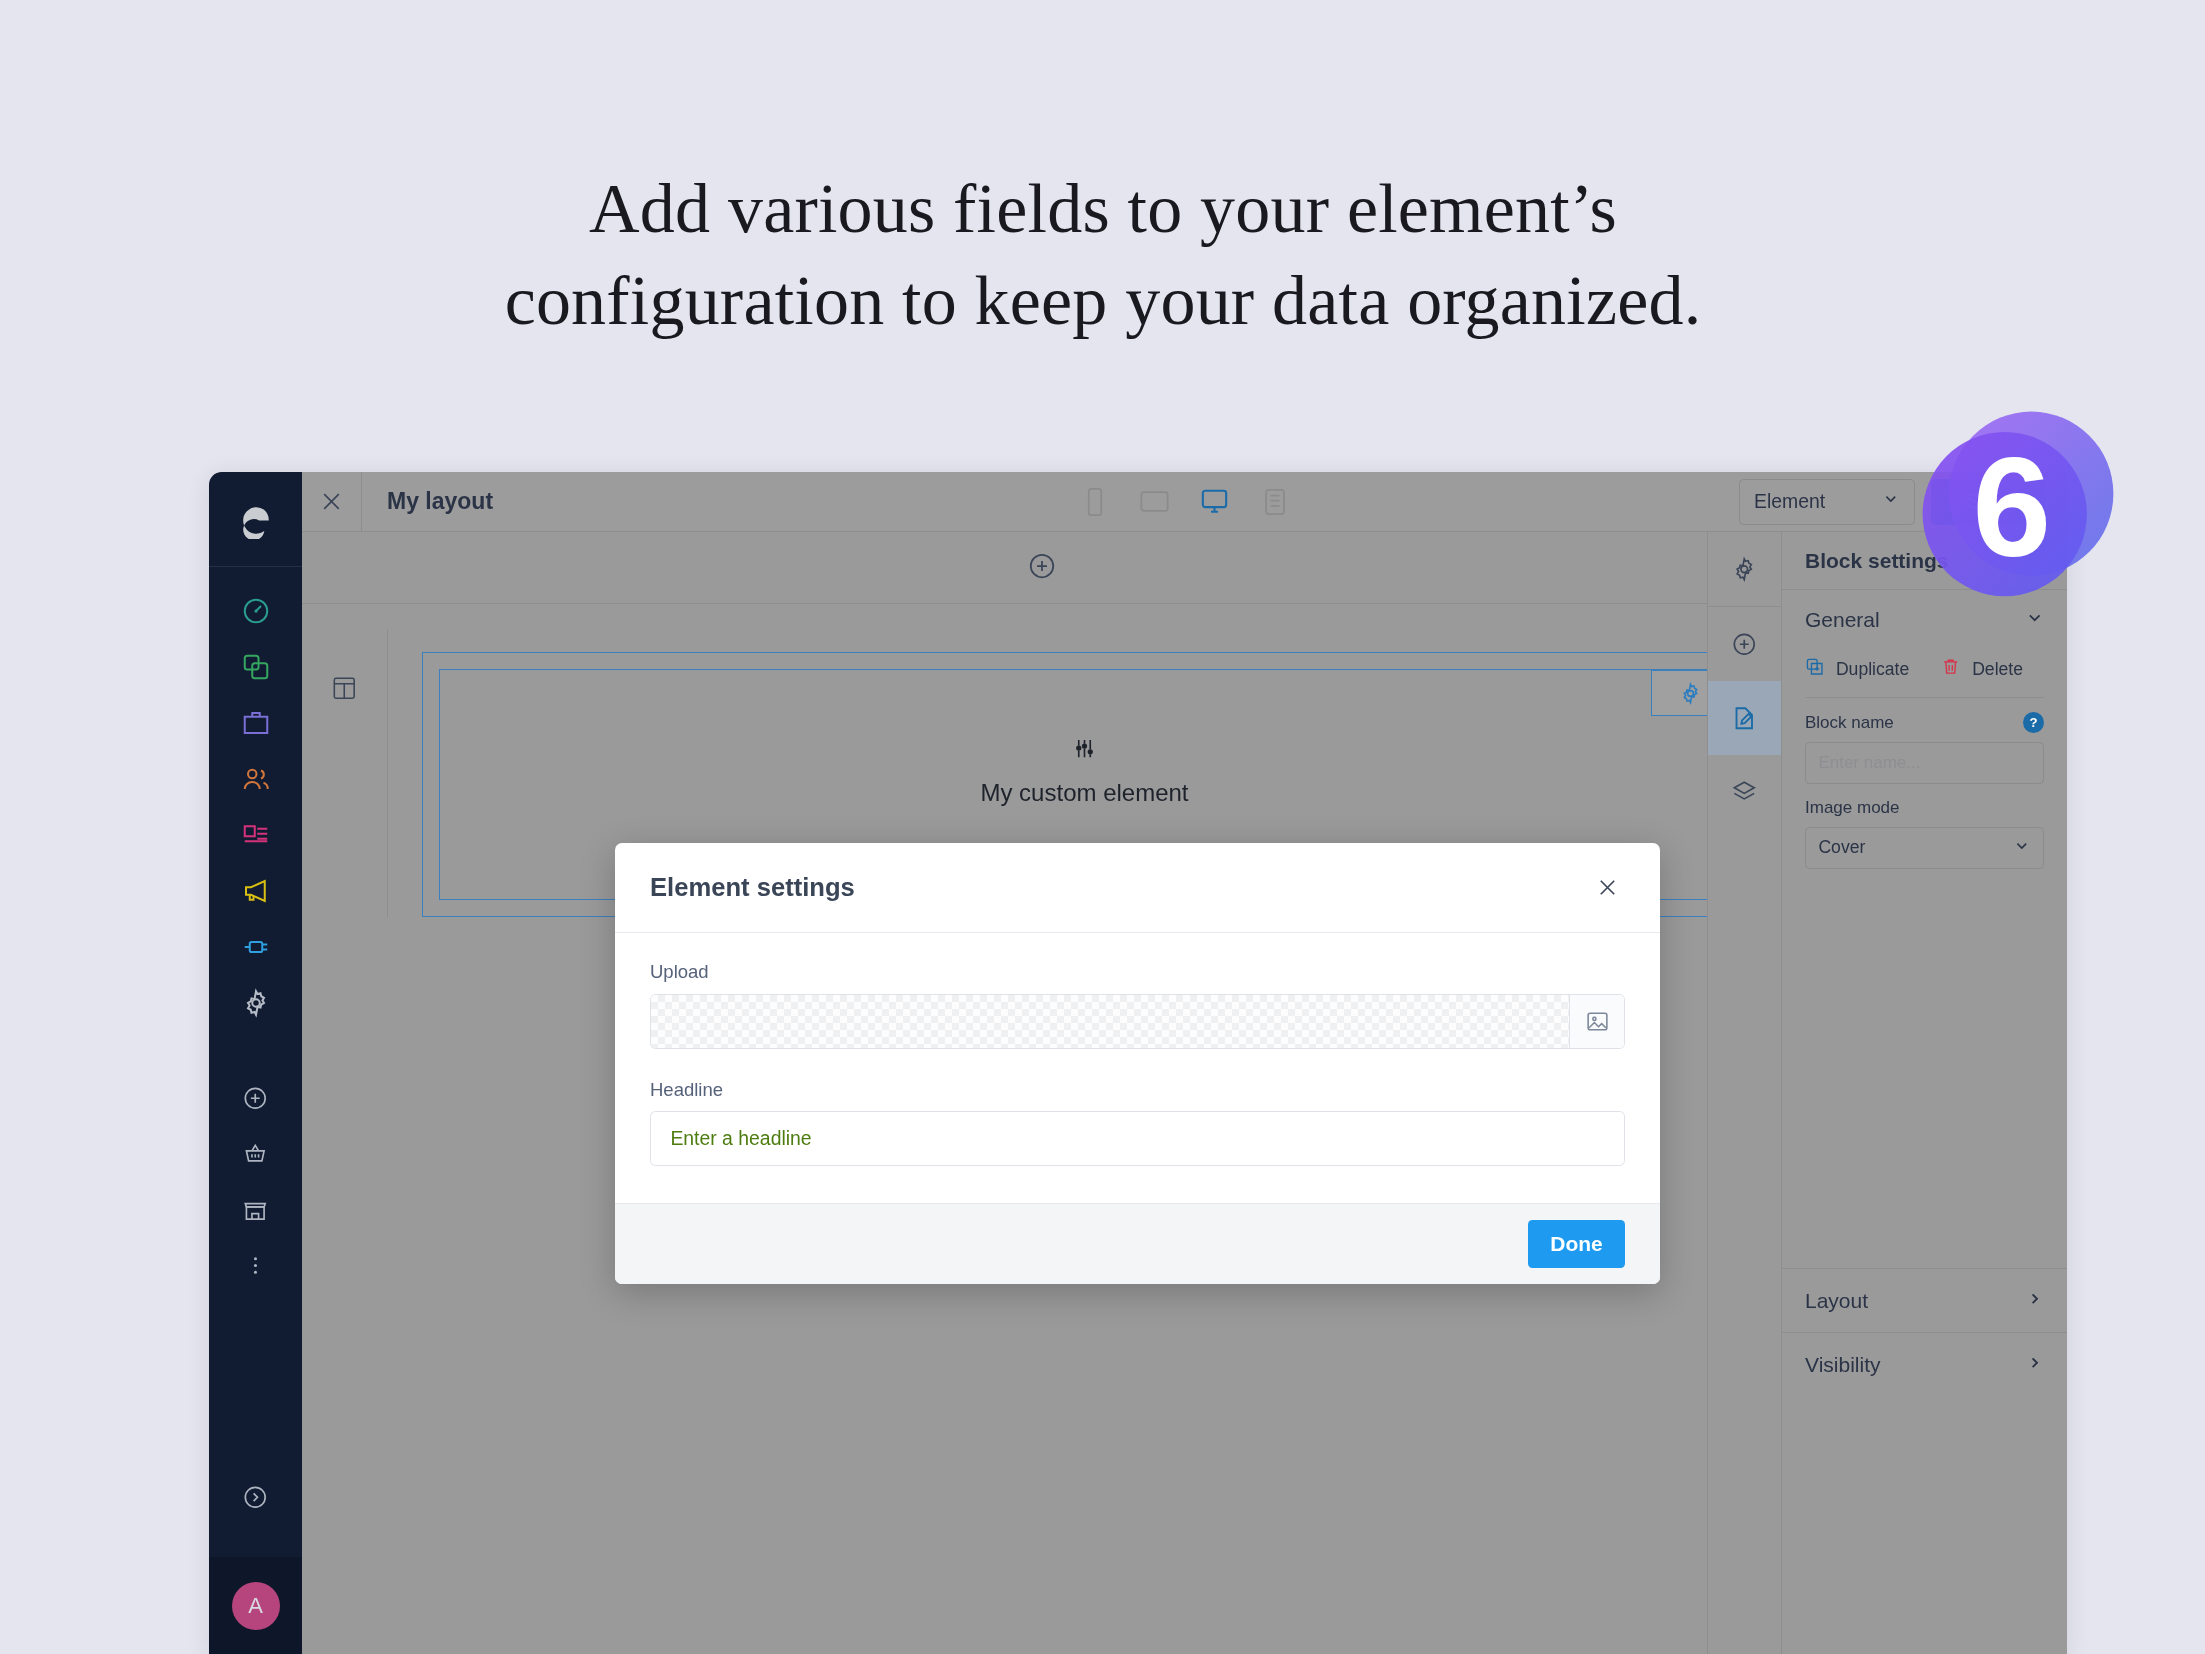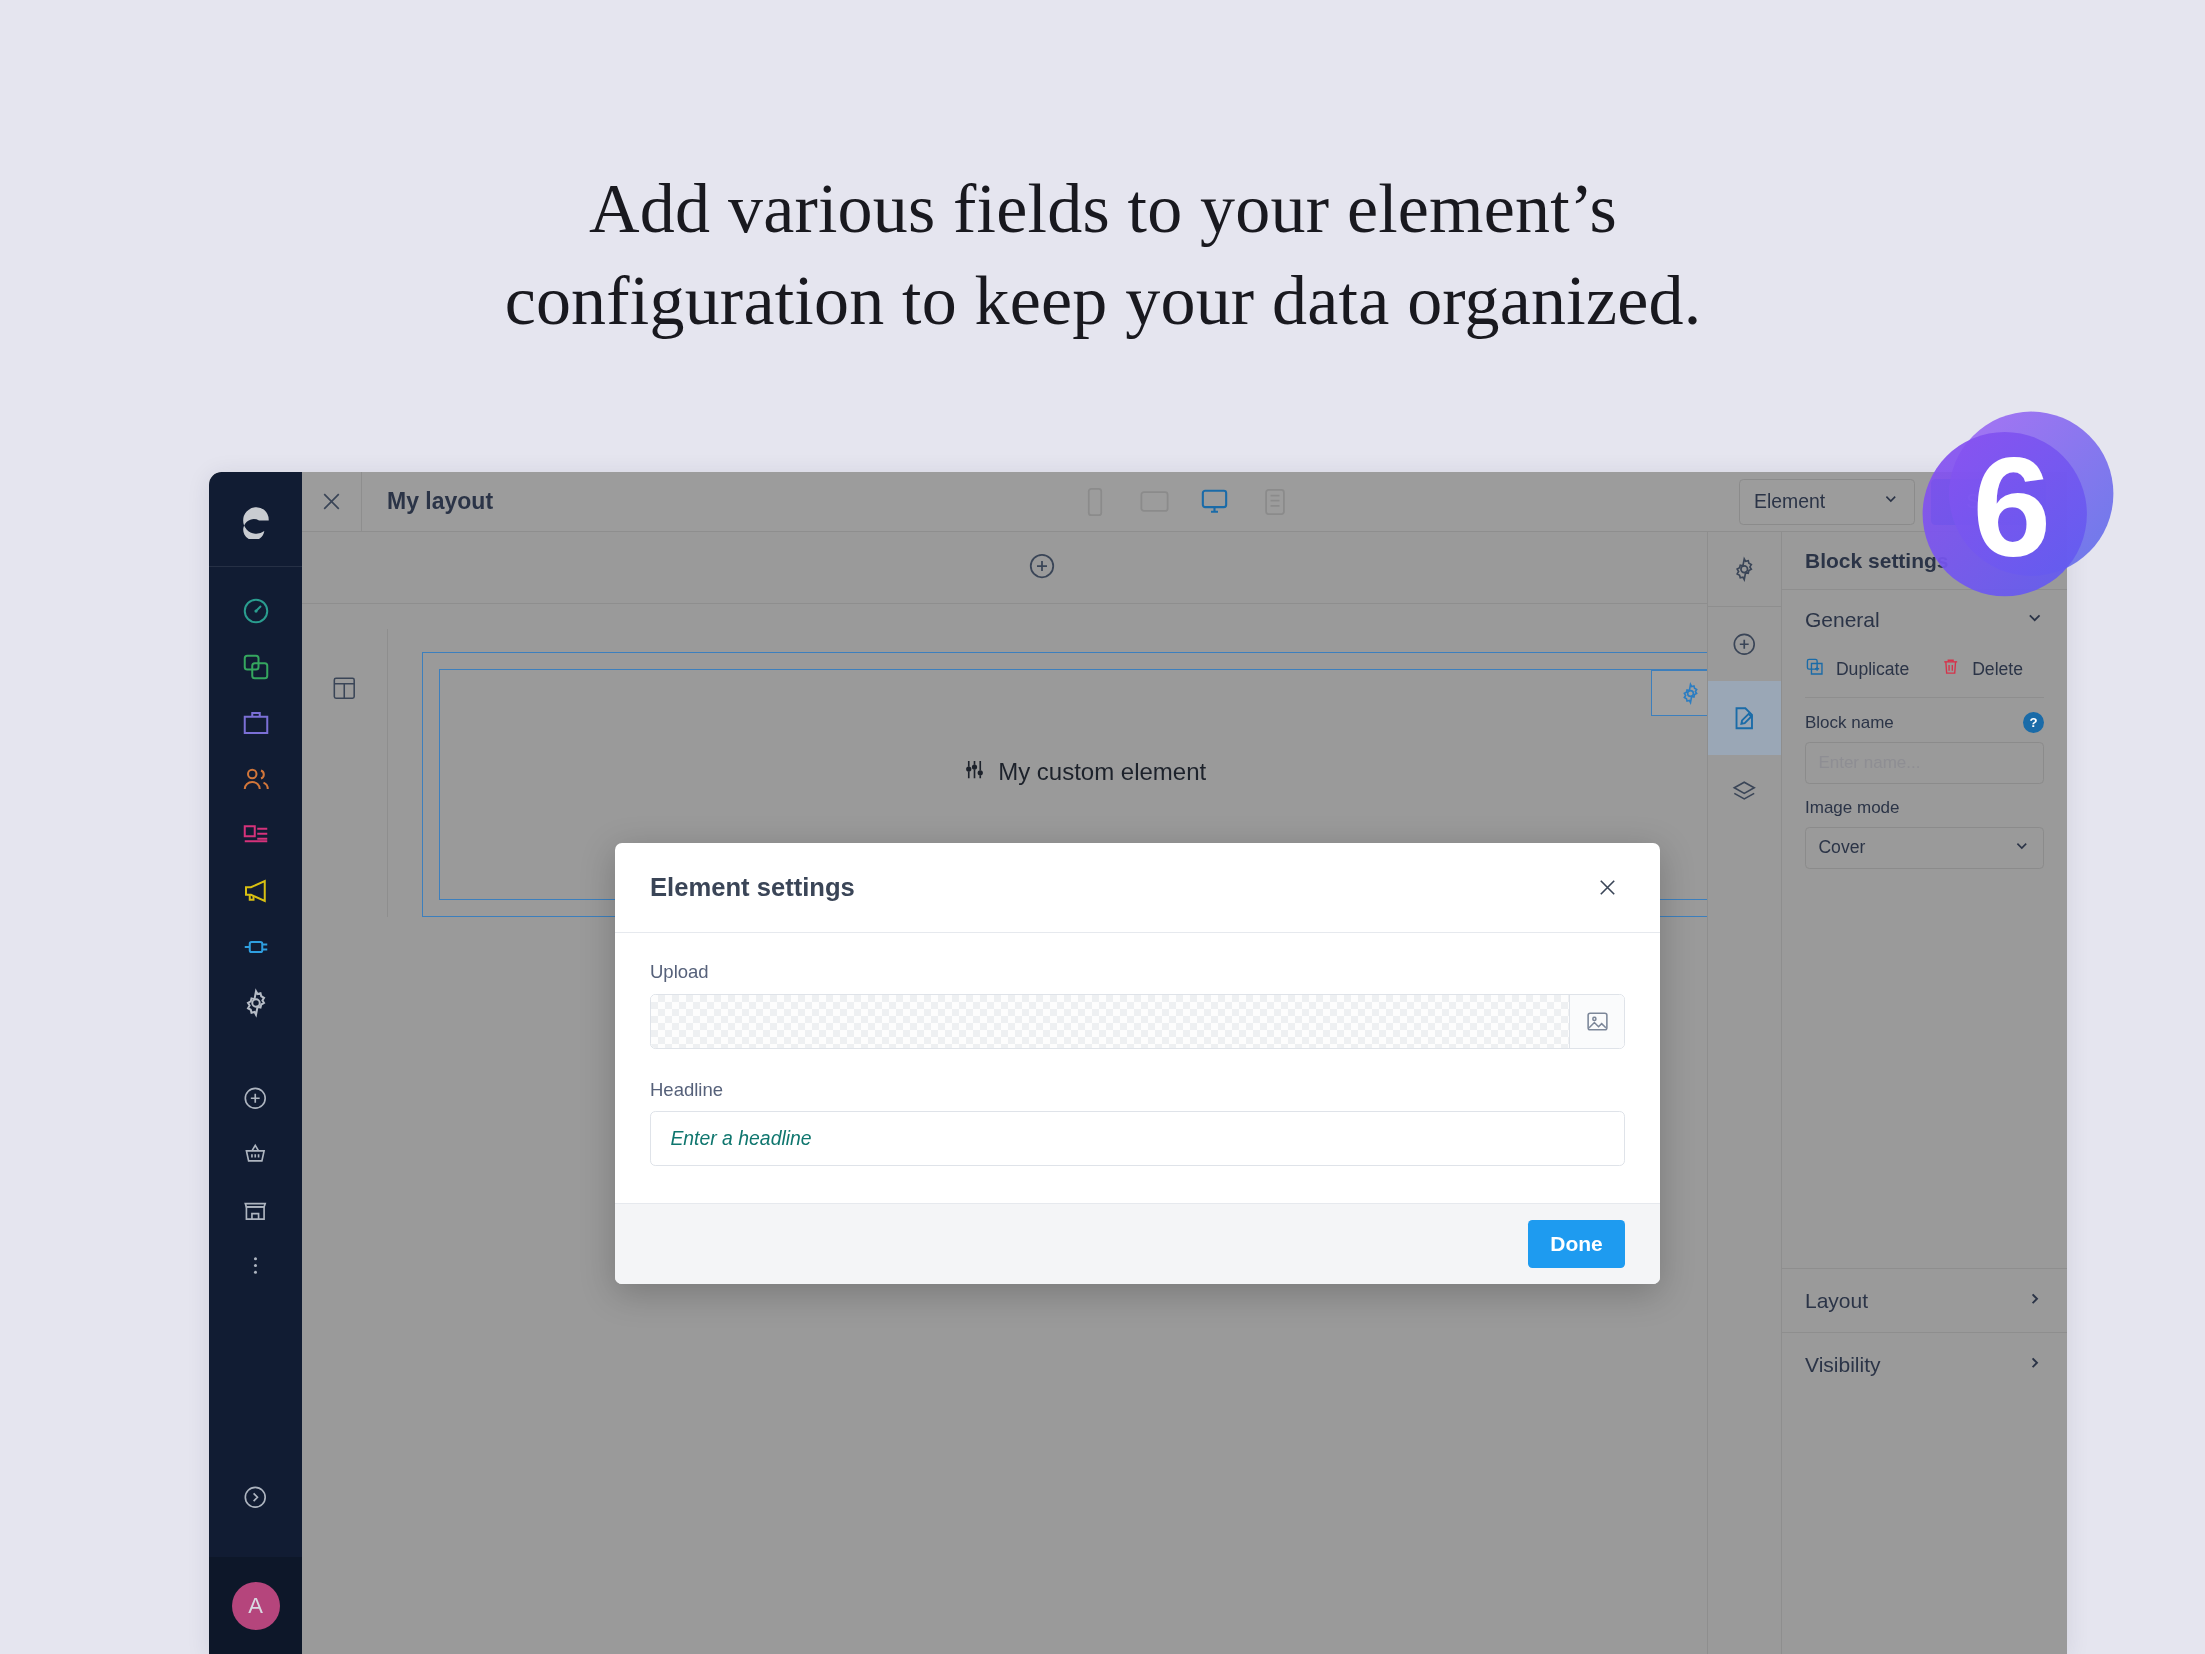--- a/index.html
+++ b/index.html
@@ -193,20 +193,21 @@
     border: 0.9px solid #3c7fbd;
     background: #a0a0a0;
     display: flex; align-items: center; justify-content: center;
     cursor: pointer;
   }
   .custom-element-label {
     display: flex; align-items: center; gap: 12.4px;
     font-size: 24px;
     color: #1d222b;
     margin-top: -25px;
+    flex-direction: column;
   }
 
   
   .right-rail {
     position: absolute;
     right: 286px; top: 60px;
     width: 74px; bottom: 0;
     background: #9a9a9a;
     border-left: 0.9px solid #8e8e8e;
     display: flex; flex-direction: column; align-items: center;
@@ -378,23 +379,22 @@
     display: flex; align-items: center; justify-content: center;
     cursor: pointer;
   }
   .headline-field {
     height: 55px;
     border: 0.9px solid #dfe3e9;
     border-radius: 5.3px;
     display: flex; align-items: center;
     padding: 0 19.4px;
     font-size: 19.4px;
-    color: #0f766e;
+    color: #4d7c0f;
     cursor: text;
-    font-style: italic;
   }
   .modal-foot {
     height: 81px;
     background: #f4f5f7;
     border-top: 0.9px solid #e6e9ee;
     display: flex; align-items: center; justify-content: flex-end;
     padding: 0 35px;
   }
   .done-btn {
     background: #1e9bf0;

